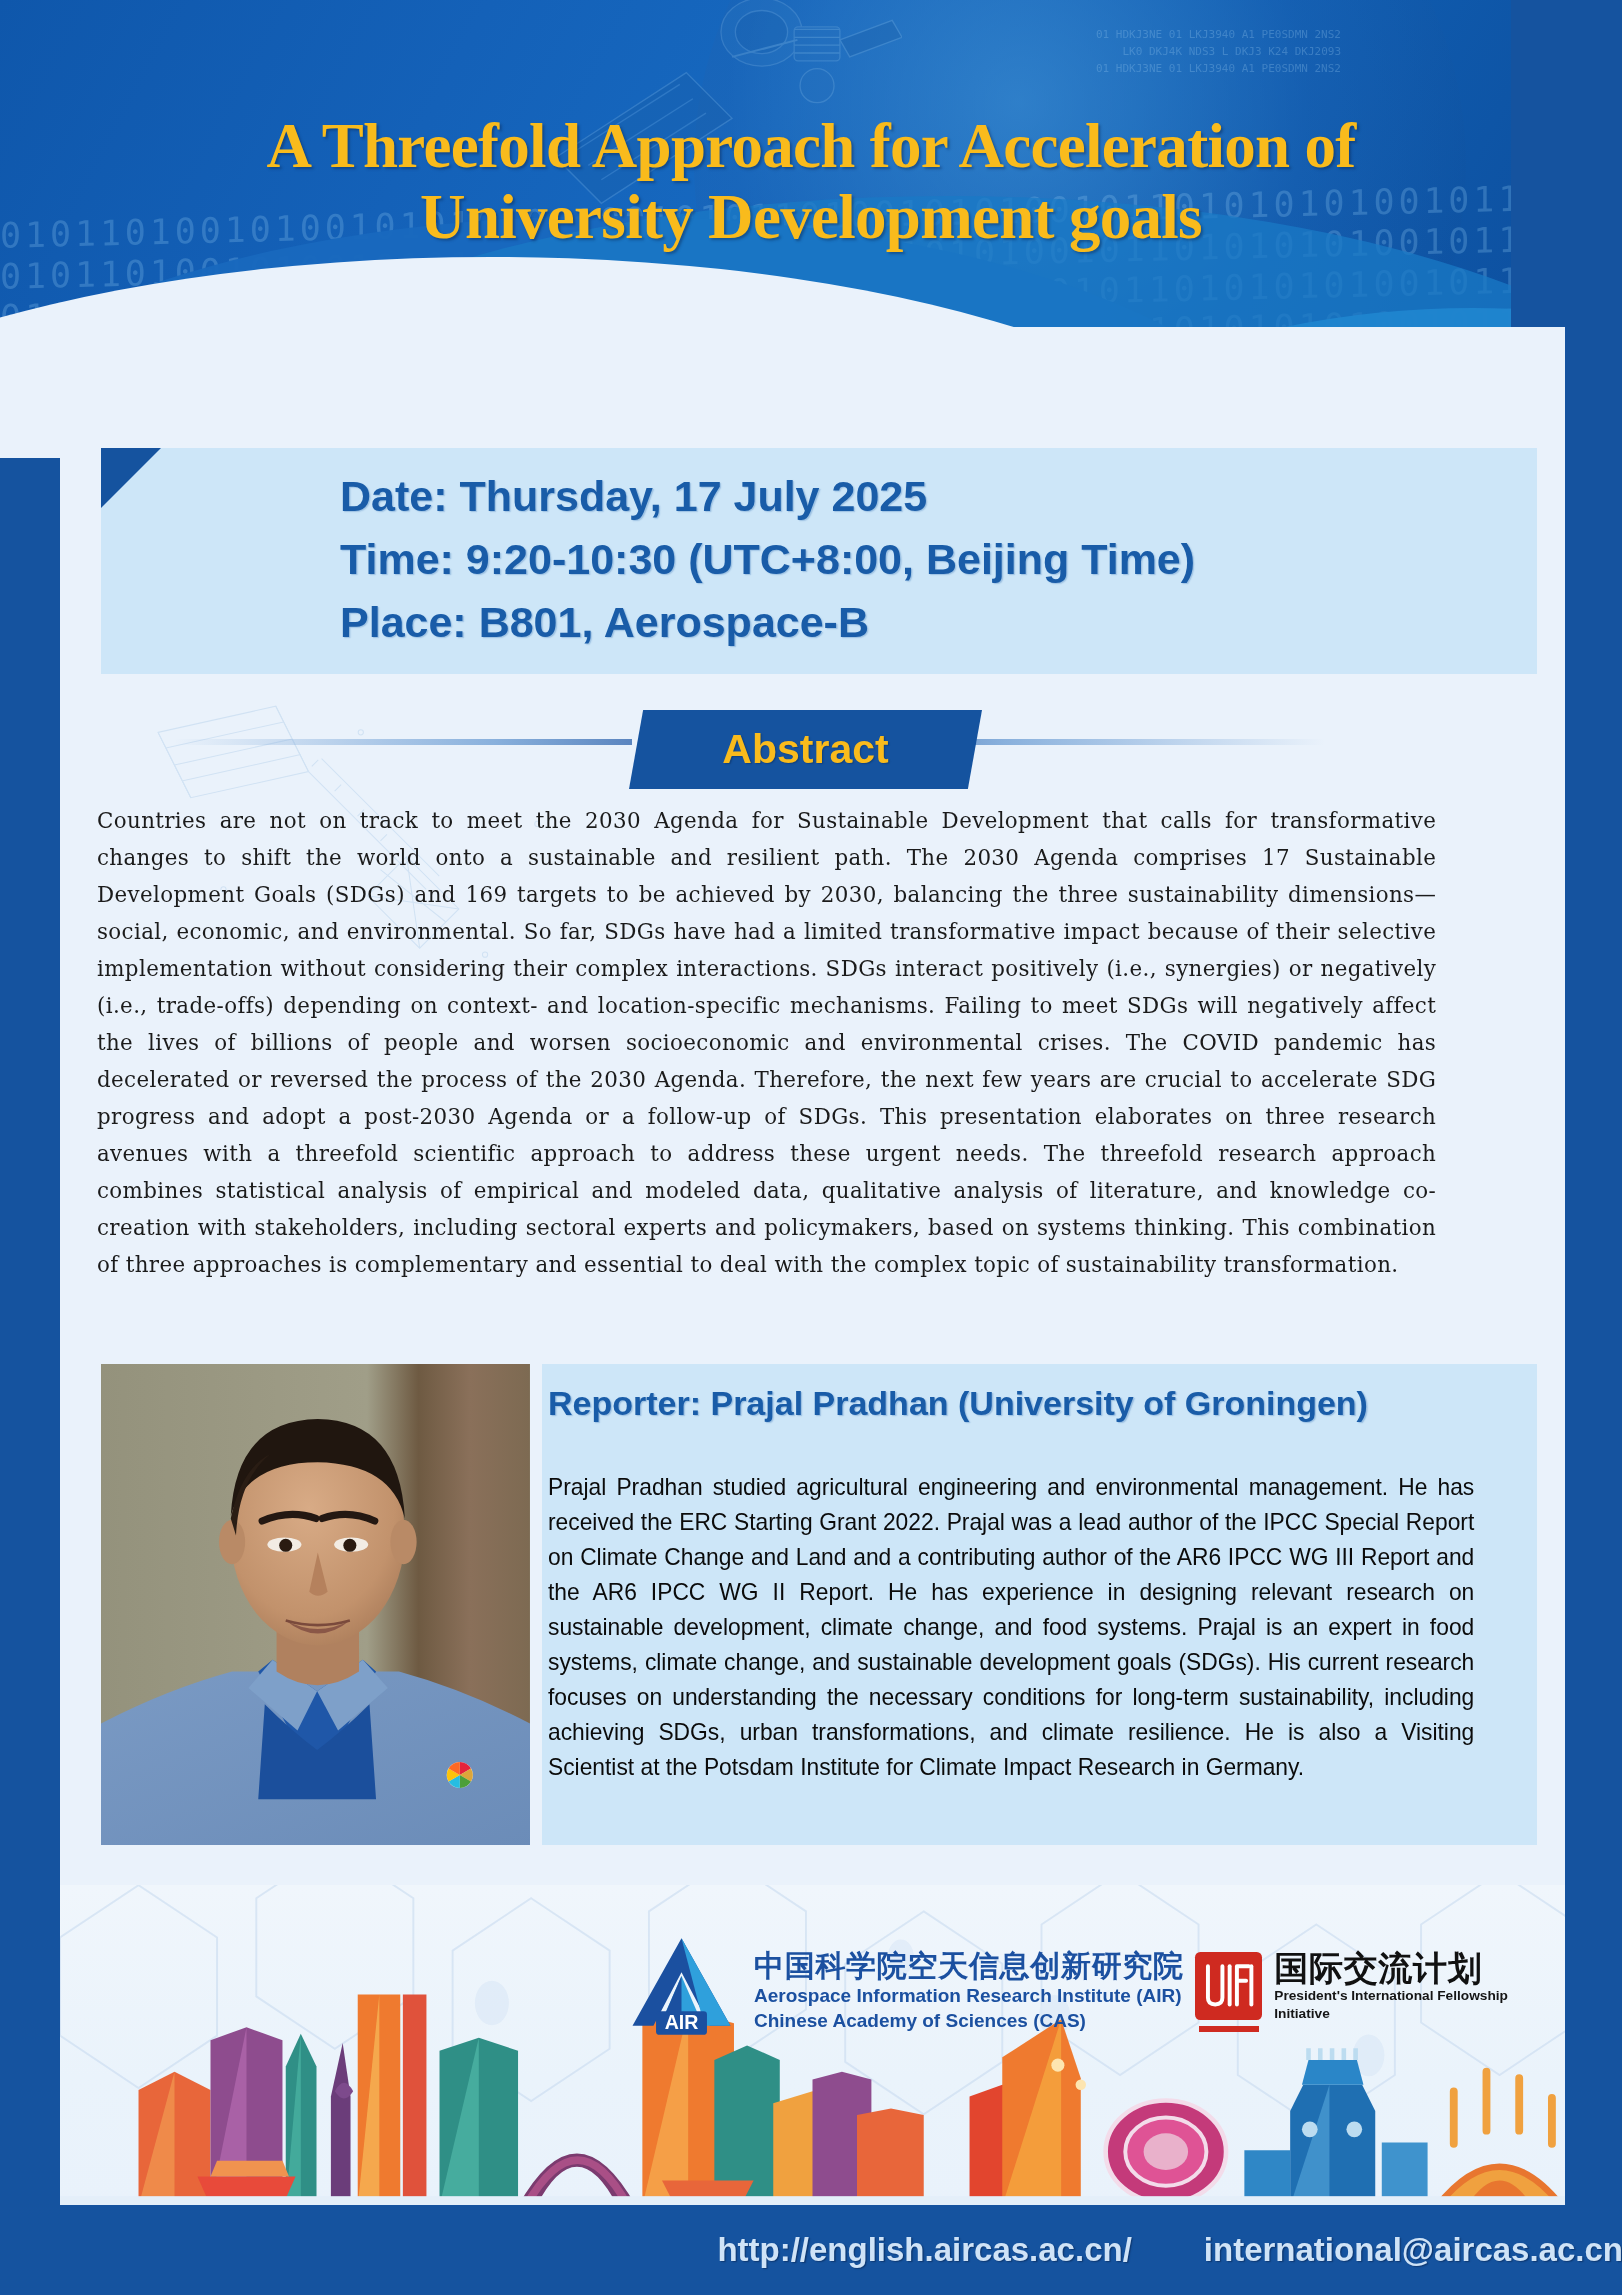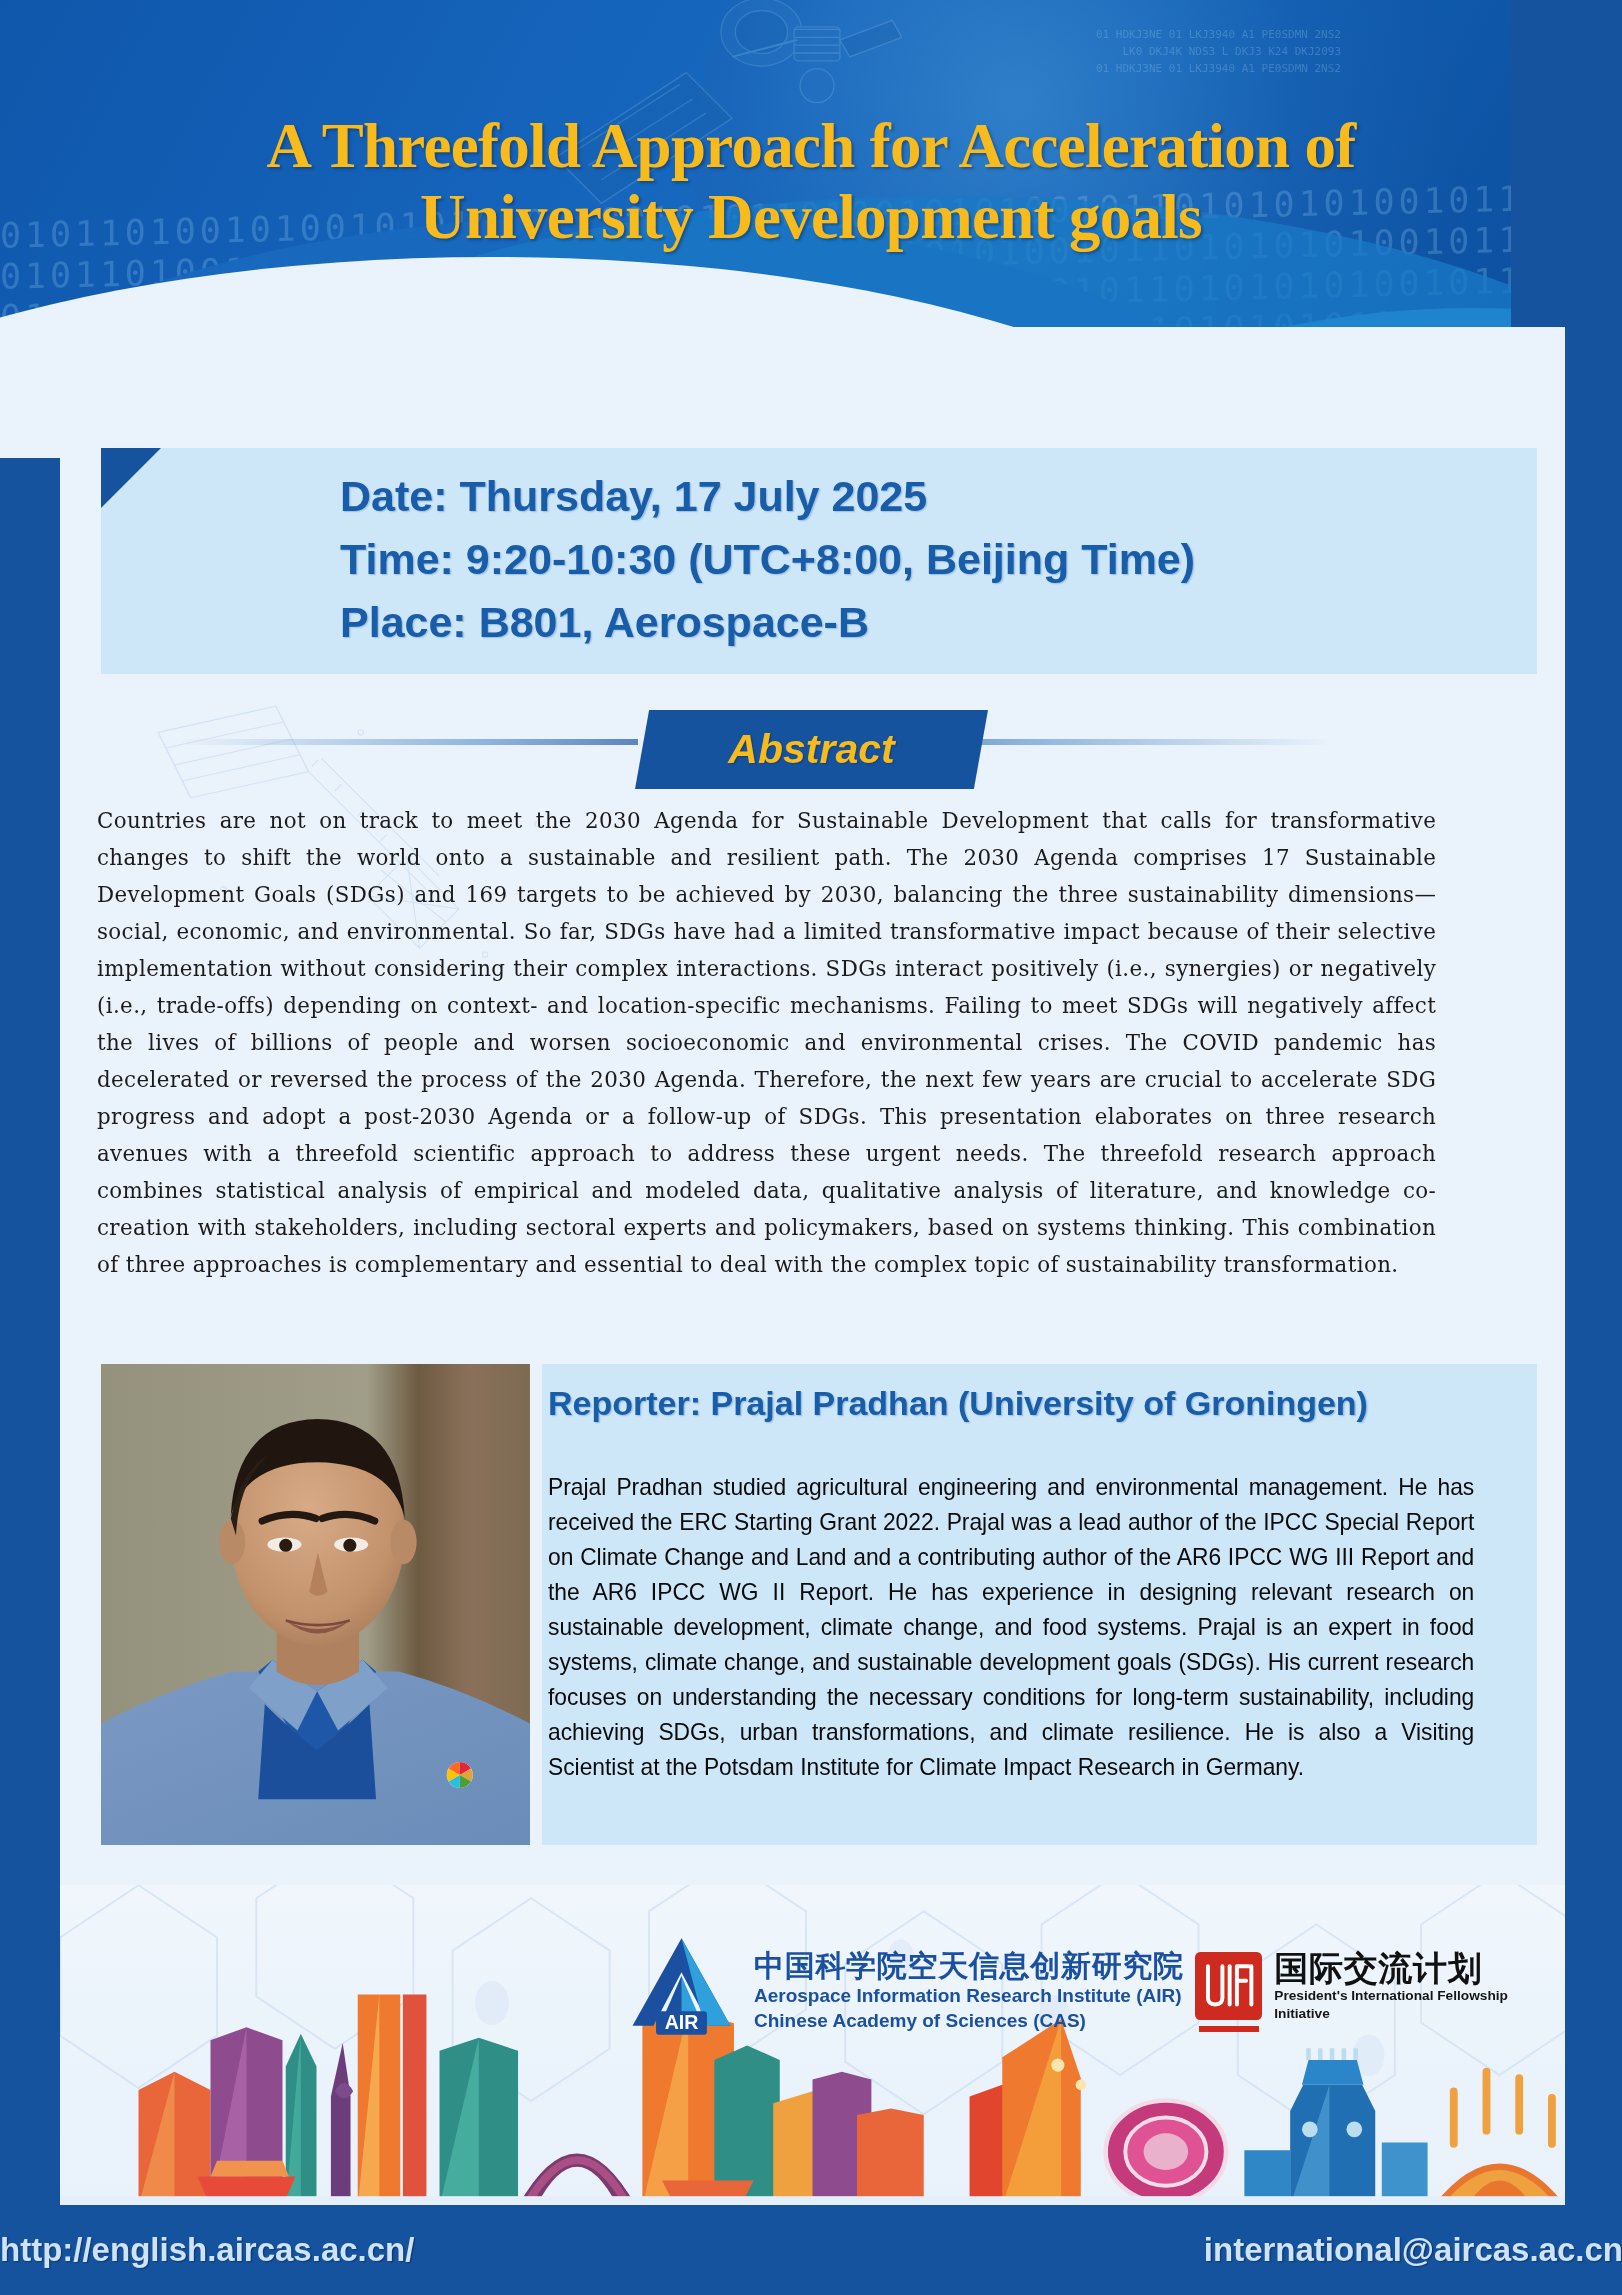--- a/index.html
+++ b/index.html
@@ -78,21 +78,21 @@
     border-top:60px solid #15539f; border-right:60px solid transparent;
   }
   .date-lines {
     position:absolute; left:340px; top:465px; width:1178px; z-index:9;
     color:#195ca8; font-weight:bold; font-size:43px; line-height:63px;
     font-family:"Liberation Sans", sans-serif;
     text-shadow:1.3px 1.3px 1.3px rgba(25,92,168,.28);
   }
 
   
-  .abs-wrap { position:absolute; left:10px; top:710px; width:1491px; height:79px; z-index:8;font-style:italic; }
+  .abs-wrap { position:absolute; left:4px; top:710px; width:1491px; height:79px; z-index:8; }
   .abs-rule-l {
     position:absolute; left:170px; top:29px; width:458px; height:5.9px;
     background:linear-gradient(90deg, rgba(120,165,215,0) 0%, rgba(120,165,215,.85) 70%, #5b85bf 100%);
   }
   .abs-rule-r {
     position:absolute; right:170px; top:29px; width:458px; height:5.9px;
     background:linear-gradient(270deg, rgba(120,165,215,0) 0%, rgba(120,165,215,.85) 70%, #5b85bf 100%);
   }
   .abs-tag {
     position:absolute; left:625px; top:0px; width:353px; height:79px;
@@ -160,21 +160,21 @@
   .pifi-mark::after { content:""; position:absolute; left:3.9px; bottom:-11.8px; width:60px; height:5.9px; background:#cf2a20; }
   .pifi-cn { font-size:34px; font-weight:bold; color:#111; line-height:38px;
              font-family:"DejaVu Sans", sans-serif; letter-spacing:0.7px; }
   .pifi-en { font-size:13.7px; font-weight:bold; color:#151515; line-height:18.3px; }
 
   .skyline { position:absolute; left:0; bottom:0; width:1505px; height:226px; }
 
   
   .footer {
     position:absolute; left:0; top:2205px; width:1623px; height:90px; z-index:10;
-    background:#15539f; display:flex; align-items:center; justify-content:space-between; gap:72px;
+    background:#15539f; display:flex; align-items:center; justify-content:flex-end; gap:72px;
   }
   .footer a, .footer span {
     color:#cfe3f7; font-weight:bold; font-size:33px; text-decoration:none;
     font-family:"Liberation Sans", sans-serif;
     text-shadow:1.3px 1.3px 1.3px rgba(5,25,60,.45);
   }
 </style>
 </head>
 <body>
 

